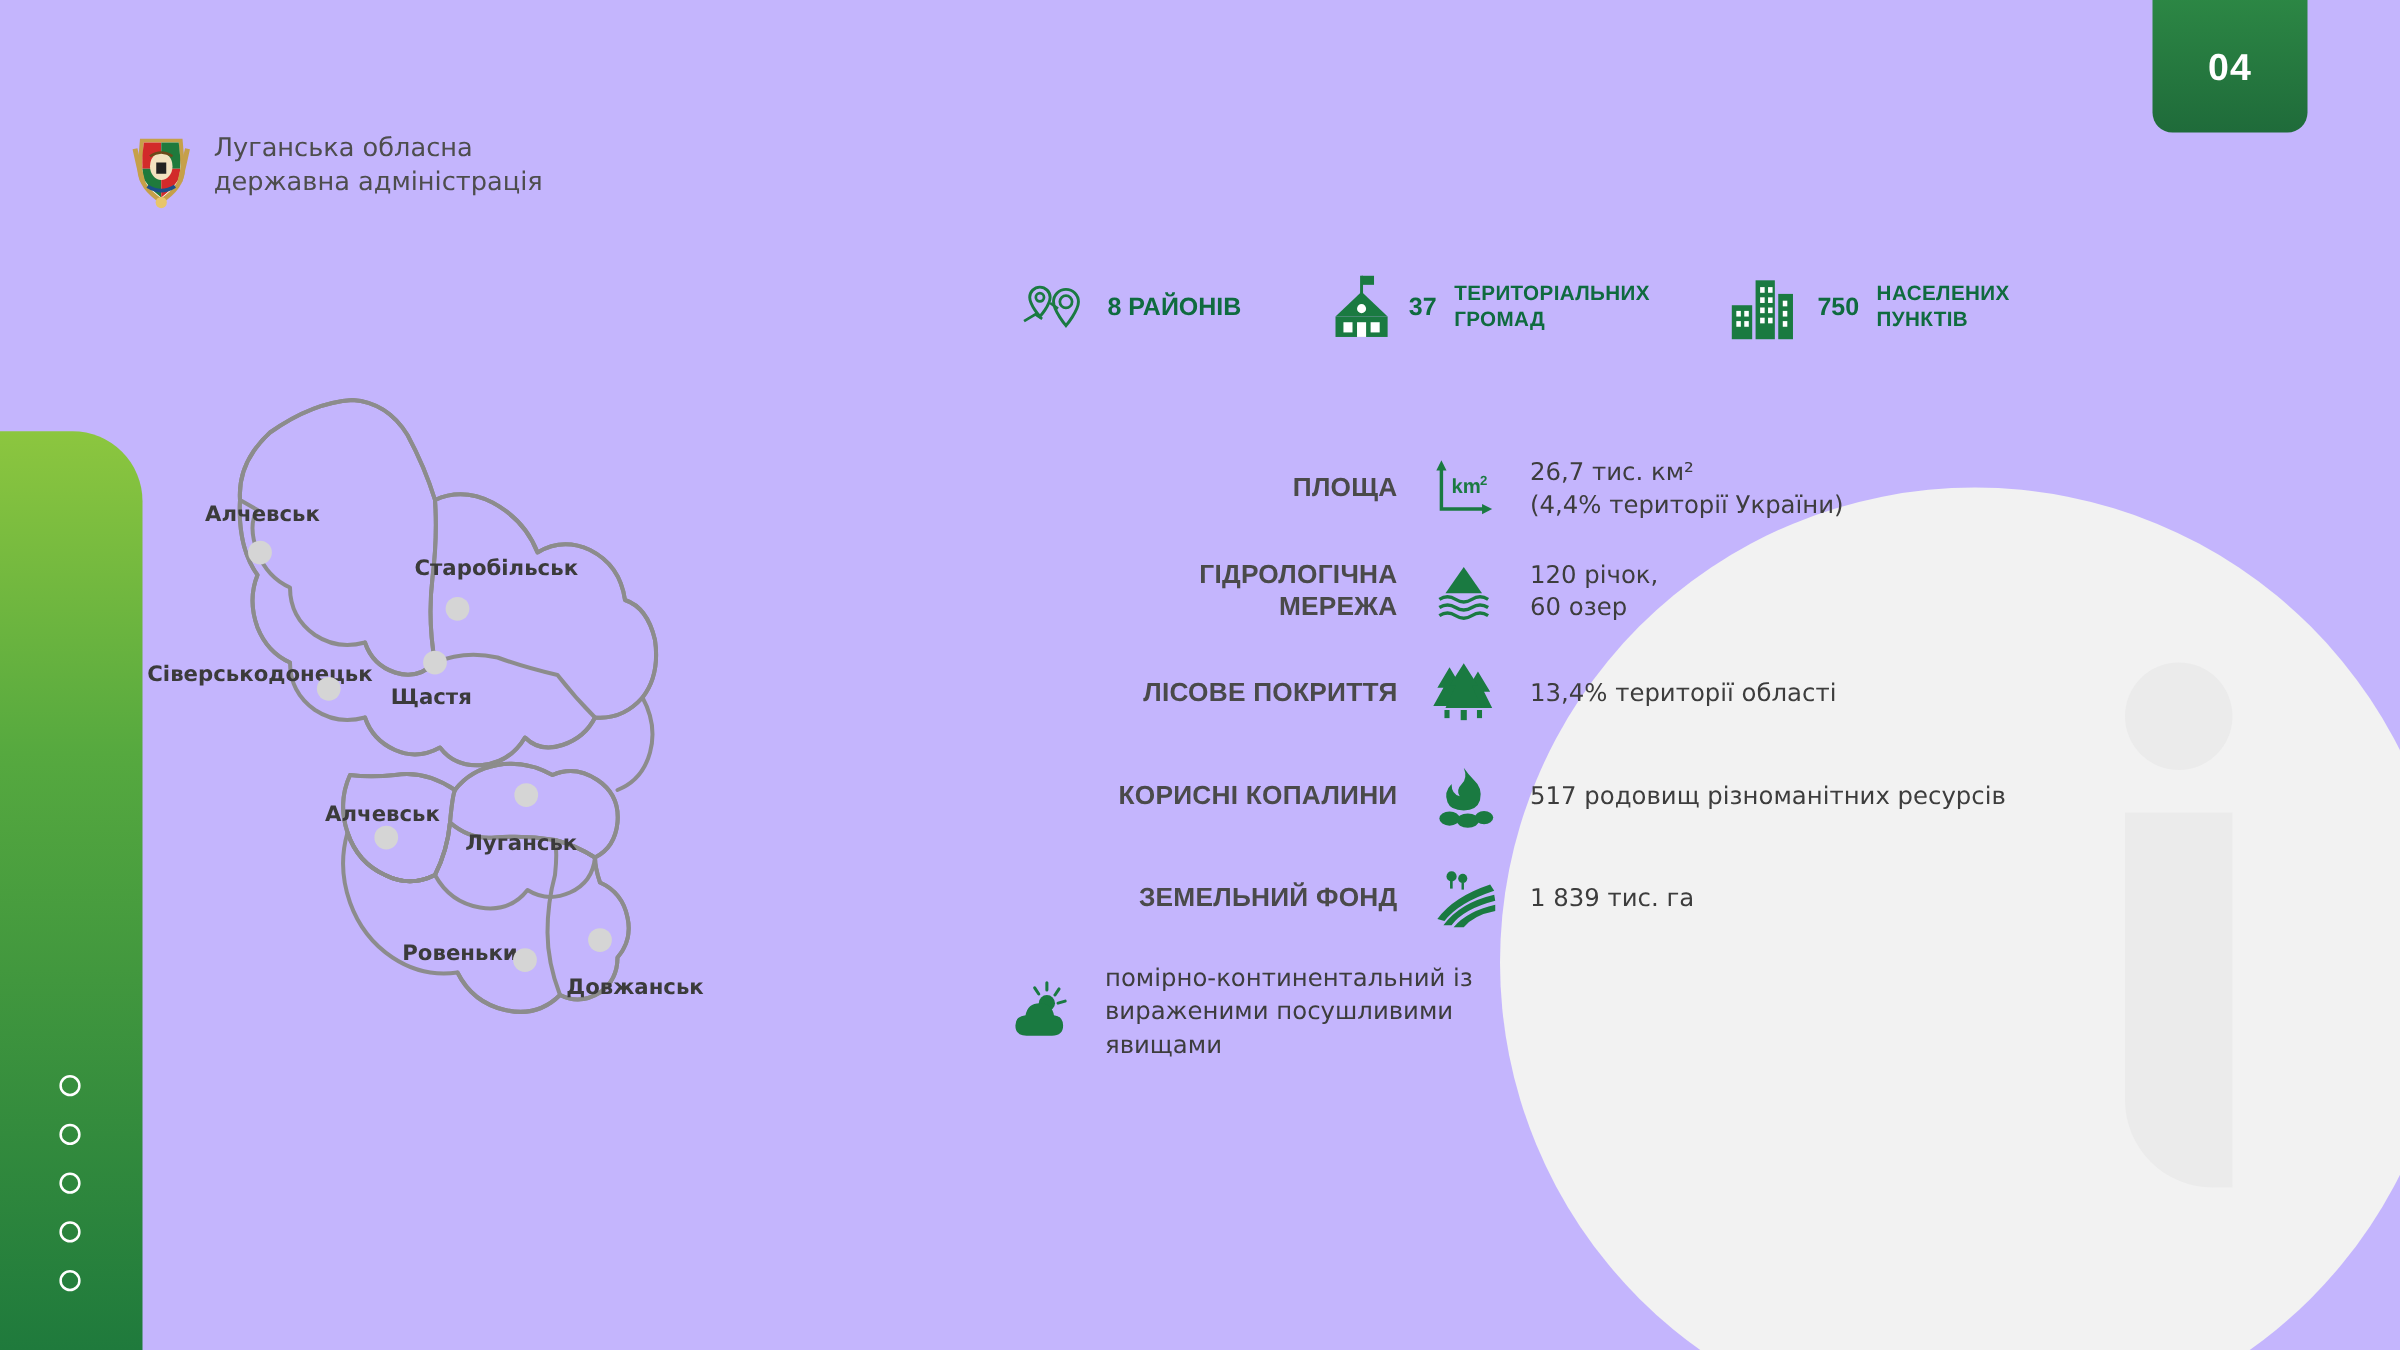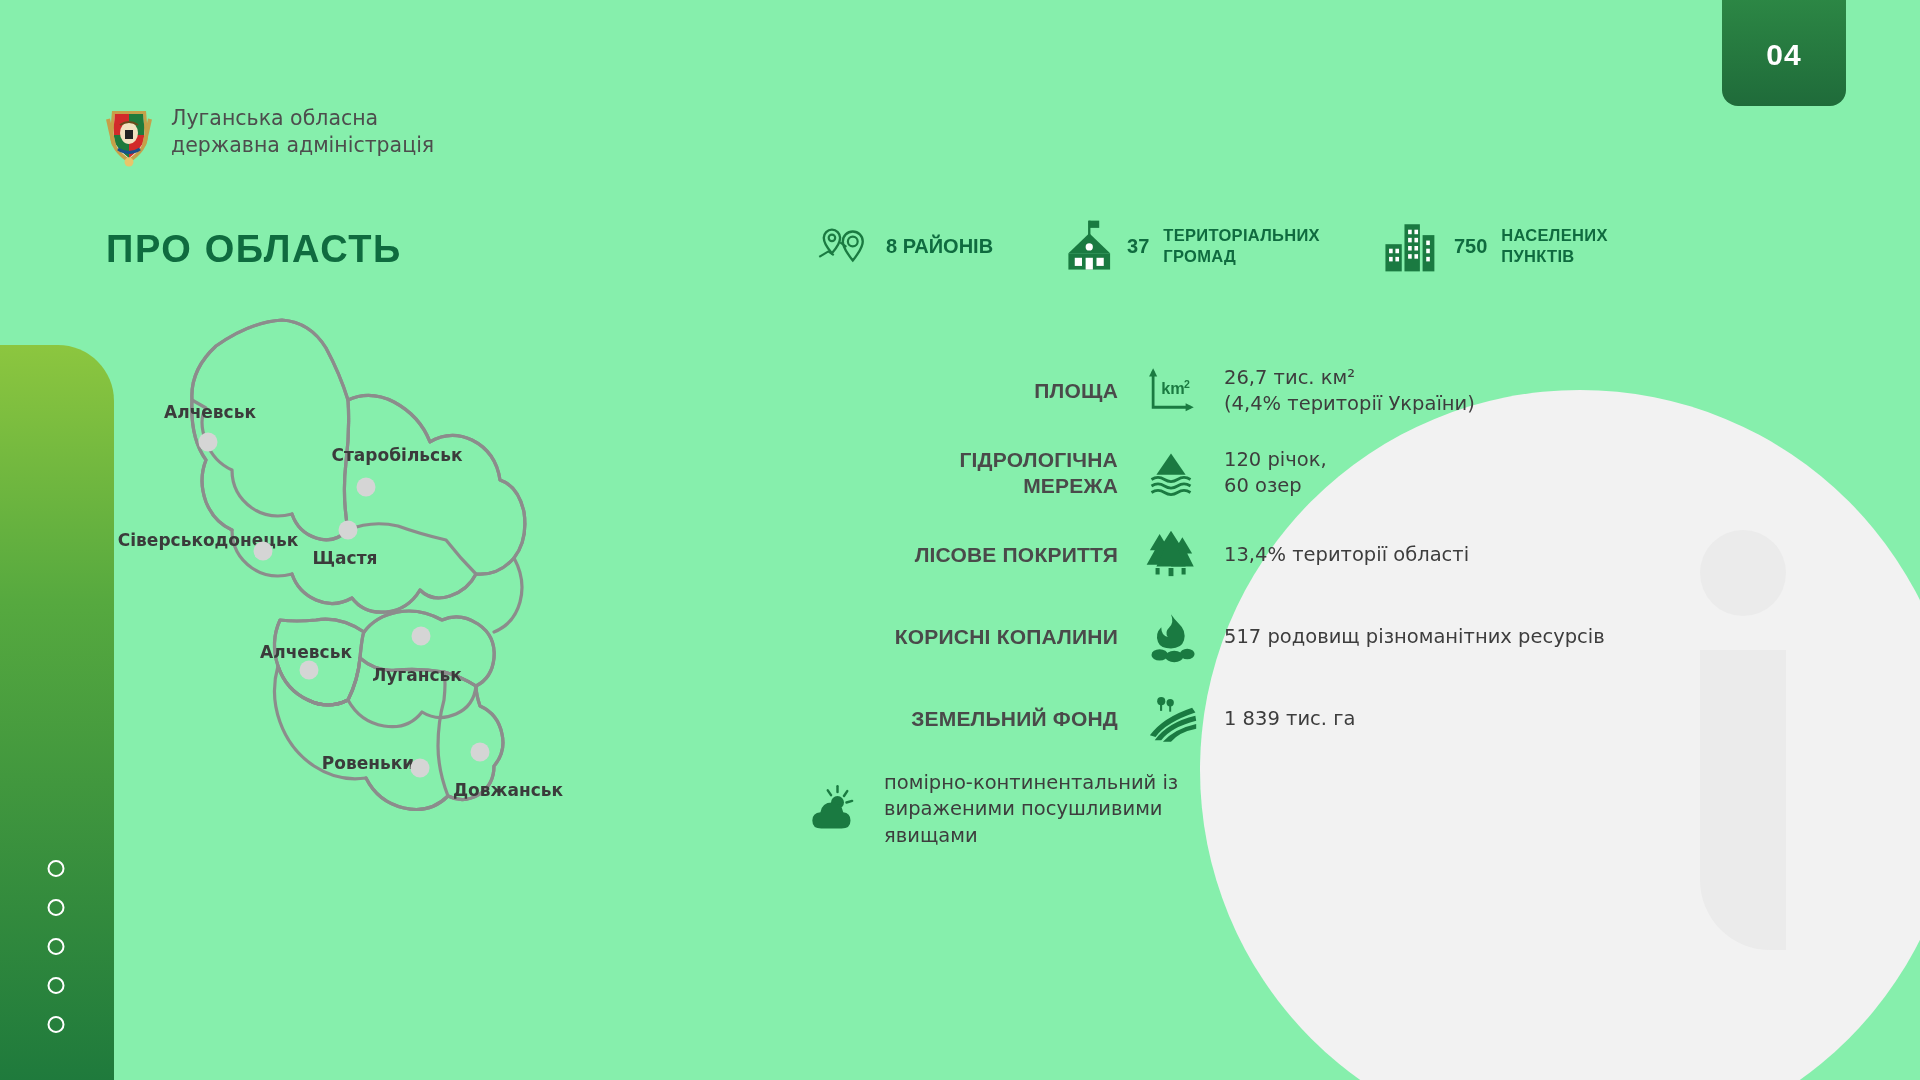--- a/index.html
+++ b/index.html
@@ -3,21 +3,21 @@
 <meta charset="utf-8">
 <style>
   * { margin:0; padding:0; box-sizing:border-box; }
   html,body { width:1920px; height:1080px; }
   body {
     font-family:"Liberation Sans", sans-serif;
     background:#ffffff;
     position:relative;
     overflow:hidden;
   }
-  .slide { position:absolute; inset:0; background:#86efac; overflow:hidden; }
+  .slide { position:absolute; inset:0; background:#c4b5fd; overflow:hidden; }
 
   
   .watermark {
     position:absolute; right:-40px; top:390px;
     width:760px; height:760px; border-radius:50%;
     background:#f2f2f2; z-index:0;
   }
   .wm-i-dot {
     position:absolute; z-index:1;
     left:1700px; top:530px; width:86px; height:86px;
@@ -164,21 +164,20 @@
         <path d="M46 14 q-3 14 -6 26" stroke="#c6a049" stroke-width="4" fill="none"></path>
         <circle cx="25" cy="57" r="4.5" fill="#e8c56a"></circle>
       </g>
     </svg>
     <div class="brand-text">
       <div>Луганська обласна</div>
       <div>державна адміністрація</div>
     </div>
   </div>
 
-  <div class="page-title">ПРО ОБЛАСТЬ</div>
 
   <div class="map-wrap">
     <svg class="map-svg" viewBox="0 0 520 630">
       <g fill="none" stroke="#8c8c8c" stroke-width="3.2" stroke-linejoin="round" stroke-linecap="round">
         <path d="M72 110 Q70 80 96 56 Q130 32 162 30 Q190 32 206 58 Q220 84 228 110
                  Q250 100 274 112 Q300 126 310 152 Q330 140 352 150 Q376 162 380 190
                  Q398 196 404 222 Q408 250 394 268 Q378 286 356 284 Q348 300 330 306
                  Q312 312 300 300 Q288 320 266 322 Q244 324 232 308 Q214 318 196 310
                  Q178 302 172 284 Q150 290 132 278 Q112 264 112 240 Q94 232 86 212
                  Q78 190 86 170 Q70 148 72 110 Z"></path>

